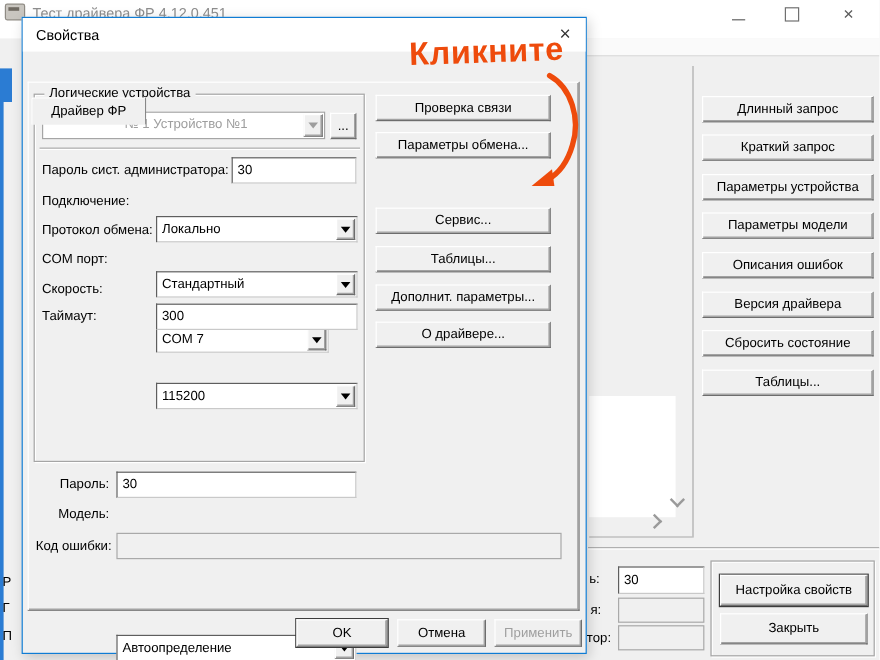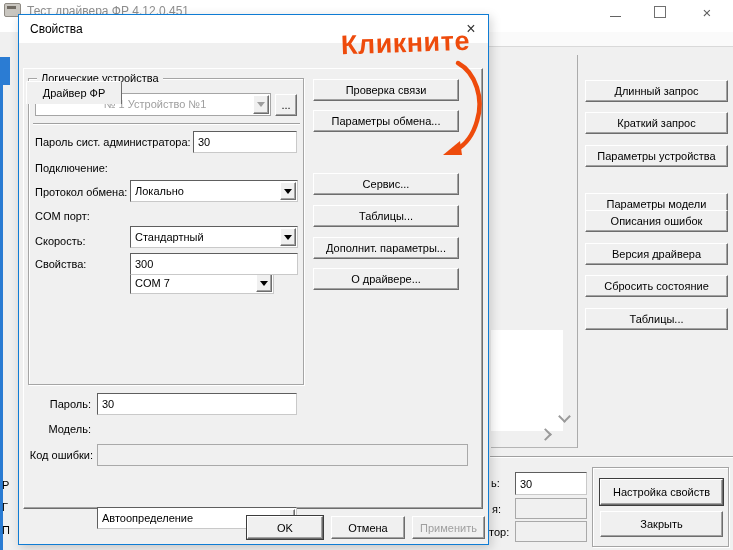--- a/index.html
+++ b/index.html
@@ -82,21 +82,21 @@
   <div class="abs wbtn" style="left:697px;top:3px;">
     <span class="x-glyph">×</span>
   </div>
 
   <div class="abs toolbar-strip"></div>
   <div class="abs vline" style="left:577px;top:55px;height:393px;"></div>
 
   <div class="abs btn3d rbtn" style="top:80px;">Длинный запрос</div>
   <div class="abs btn3d rbtn" style="top:112px;">Краткий запрос</div>
   <div class="abs btn3d rbtn" style="top:145px;">Параметры устройства</div>
-  <div class="abs btn3d rbtn" style="top:177px;margin-top:16px;">Параметры модели</div>
+  <div class="abs btn3d rbtn" style="top:177px;">Параметры модели</div>
   <div class="abs btn3d rbtn" style="top:210px;">Описания ошибок</div>
   <div class="abs btn3d rbtn" style="top:243px;">Версия драйвера</div>
   <div class="abs btn3d rbtn" style="top:275px;">Сбросить состояние</div>
   <div class="abs btn3d rbtn" style="top:308px;">Таблицы...</div>
 
   <div class="abs" style="left:491px;top:330px;width:72px;height:101px;background:#fff;"></div>
   <div class="abs chev chev-down" style="left:560px;top:412px;"></div>
   <div class="abs chev chev-right" style="left:541px;top:430px;"></div>
   <div class="abs hline" style="left:491px;top:447px;width:86px;"></div>
   <div class="abs etch-h" style="left:490px;top:456px;width:243px;"></div>
@@ -161,22 +161,28 @@
 
     <div class="abs lbl" style="left:16px;top:190px;">COM порт:</div>
     <div class="abs sunken combo" style="left:111px;top:190px;width:144px;height:22px;">
       <span>COM 7</span>
       <div class="cbtn">
           <div class="tri"></div>
         </div>
     </div>
 
     <div class="abs lbl" style="left:16px;top:215px;">Скорость:</div>
-
-    <div class="abs lbl" style="left:16px;top:238px;">Свойства:</div>
+    <div class="abs sunken combo" style="left:111px;top:215px;width:168px;height:22px;">
+      <span>115200</span>
+      <div class="cbtn">
+          <div class="tri"></div>
+        </div>
+    </div>
+
+    <div class="abs lbl" style="left:16px;top:238px;">Таймаут:</div>
     <div class="abs sunken" style="left:111px;top:238px;width:168px;height:22px;">300</div>
 
     <div class="abs btn3d mbtn" style="top:64px;">Проверка связи</div>
     <div class="abs btn3d mbtn" style="top:95px;">Параметры обмена...</div>
     <div class="abs btn3d mbtn" style="top:158px;">Сервис...</div>
     <div class="abs btn3d mbtn" style="top:190px;">Таблицы...</div>
     <div class="abs btn3d mbtn" style="top:222px;">Дополнит. параметры...</div>
     <div class="abs btn3d mbtn" style="top:253px;">О драйвере...</div>
 
     <div class="abs lbl rlbl" style="left:0;top:378px;width:72px;">Пароль:</div>

